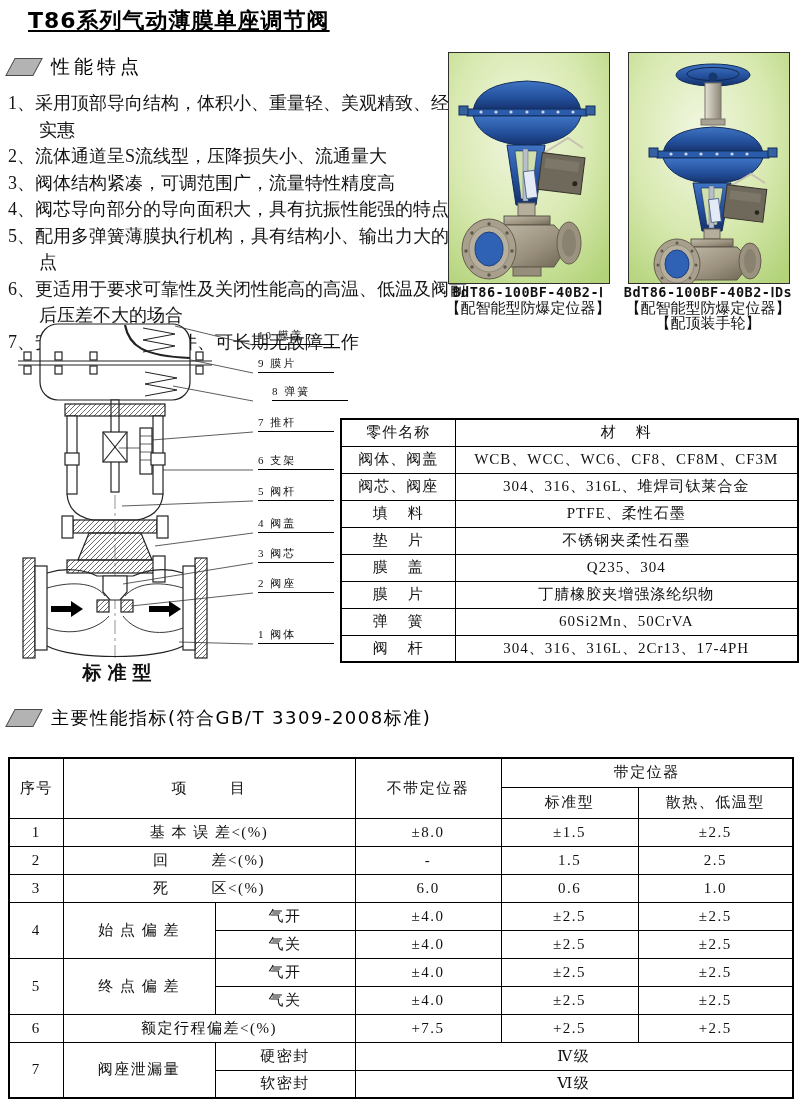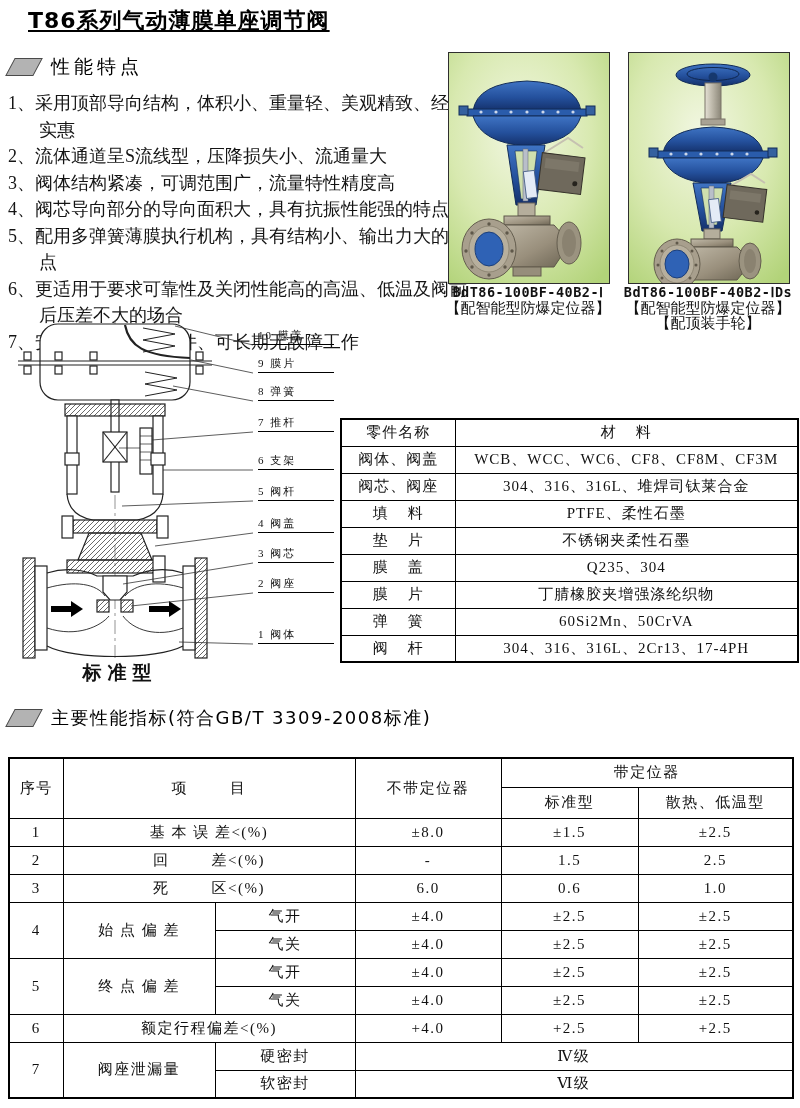--- a/index.html
+++ b/index.html
@@ -282,21 +282,21 @@
           <line x1="117" y1="186" x2="248" y2="181"></line>
           <line x1="150" y1="226" x2="248" y2="213"></line>
           <line x1="118" y1="264" x2="248" y2="243"></line>
           <line x1="126" y1="286" x2="248" y2="273"></line>
           <line x1="174" y1="322" x2="248" y2="324"></line>
         </g>
       </g>
     </svg>
     <div class="plabel" style="top:8px;">10 膜盖</div>
     <div class="plabel" style="top:36px;">9 膜片</div>
-    <div class="plabel" style="top:64px;">8 弹簧</div>
+    <div class="plabel" style="top:64px;margin-left:14px;">8 弹簧</div>
     <div class="plabel" style="top:95px;">7 推杆</div>
     <div class="plabel" style="top:133px;">6 支架</div>
     <div class="plabel" style="top:164px;">5 阀杆</div>
     <div class="plabel" style="top:196px;">4 阀盖</div>
     <div class="plabel" style="top:226px;">3 阀芯</div>
     <div class="plabel" style="top:256px;">2 阀座</div>
     <div class="plabel" style="top:307px;">1 阀体</div>
   </div>
 
   <div class="abs diagcap" style="left:60px;top:660px;width:120px;text-align:center;">标准型</div>
@@ -416,21 +416,21 @@
     </tr>
     <tr style="height:28px;">
       <td>气关</td>
       <td>±4.0</td>
       <td>±2.5</td>
       <td>±2.5</td>
     </tr>
     <tr style="height:28px;">
       <td>6</td>
       <td colspan="2">额定行程偏差&lt;(%)</td>
-      <td>+4.0</td>
+      <td>+7.5</td>
       <td>+2.5</td>
       <td>+2.5</td>
     </tr>
     <tr style="height:28px;">
       <td rowspan="2">7</td>
       <td rowspan="2">阀座泄漏量</td>
       <td>硬密封</td>
       <td colspan="3">Ⅳ级</td>
     </tr>
     <tr style="height:28px;">

